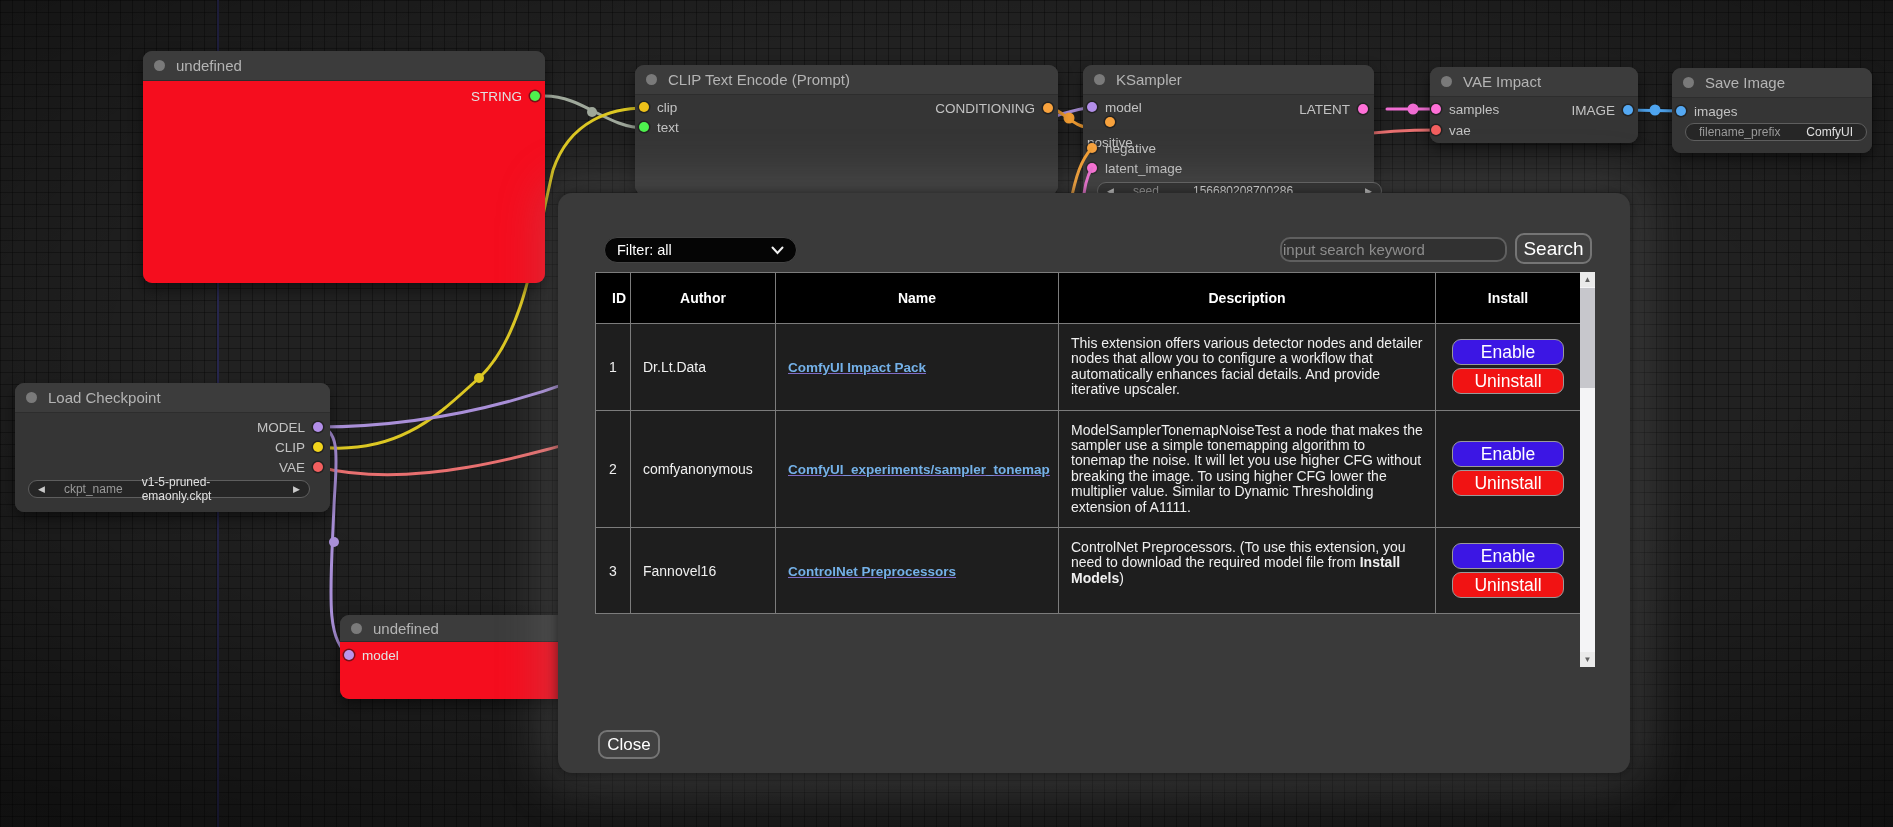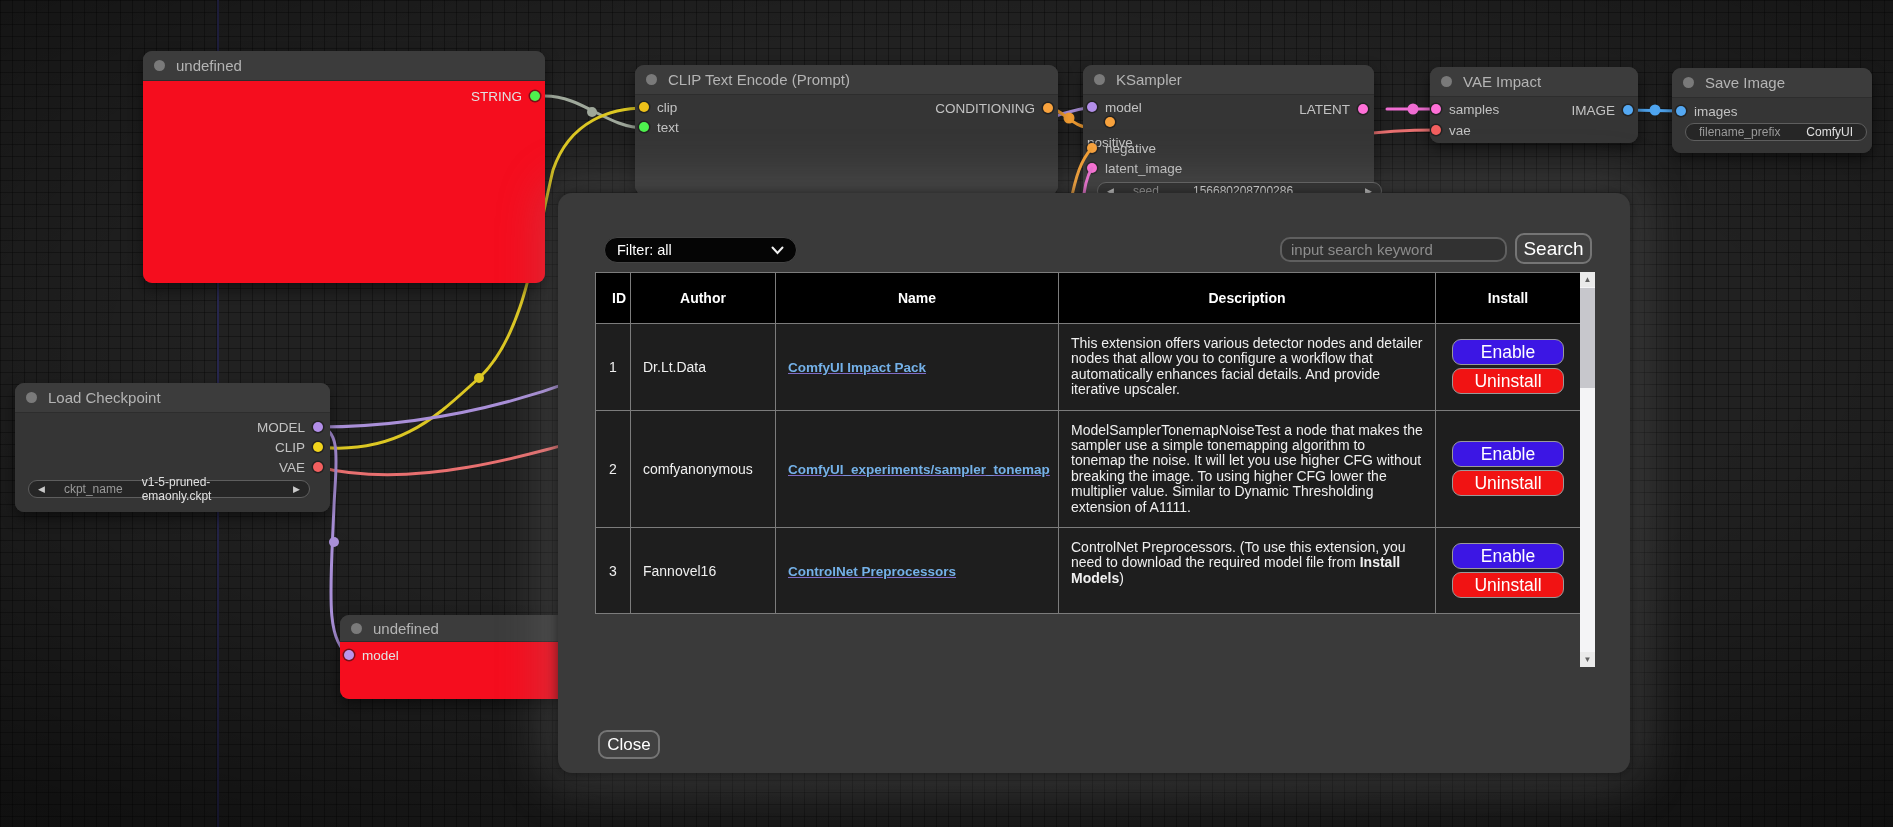--- a/index.html
+++ b/index.html
@@ -81,21 +81,21 @@
   }
   .filter-select{
     position:absolute;left:46px;top:44px;width:193px;height:26px;box-sizing:border-box;
     background:#050505;border:1px solid #444;border-radius:13px;
     display:flex;align-items:center;padding:0 12px;color:#fff;font-size:14.5px;cursor:pointer;
   }
   .filter-select .chev{margin-left:auto;display:flex;}
   .search-input{
     position:absolute;left:722px;top:44px;width:227px;height:25px;box-sizing:border-box;
     background:#313131;border:2px solid #5f5f5f;border-radius:10px;
-    color:#cecece;font-size:15px;padding:0 9px;outline:none;
+    color:#cecece;font-size:15px;padding:0 1px;outline:none;
     font-family:"Liberation Sans","DejaVu Sans",sans-serif;
   }
   .search-input::placeholder{color:#8d8d8d;}
   .btn{
     background:#414141;border:2px solid #757575;border-radius:9px;color:#fff;cursor:pointer;
     font-family:"Liberation Sans","DejaVu Sans",sans-serif;
   }
   .search-btn{position:absolute;left:957px;top:40px;width:77px;height:31px;font-size:19px;}
   .close-btn{position:absolute;left:40px;top:537px;width:62px;height:29px;font-size:17px;}
 

